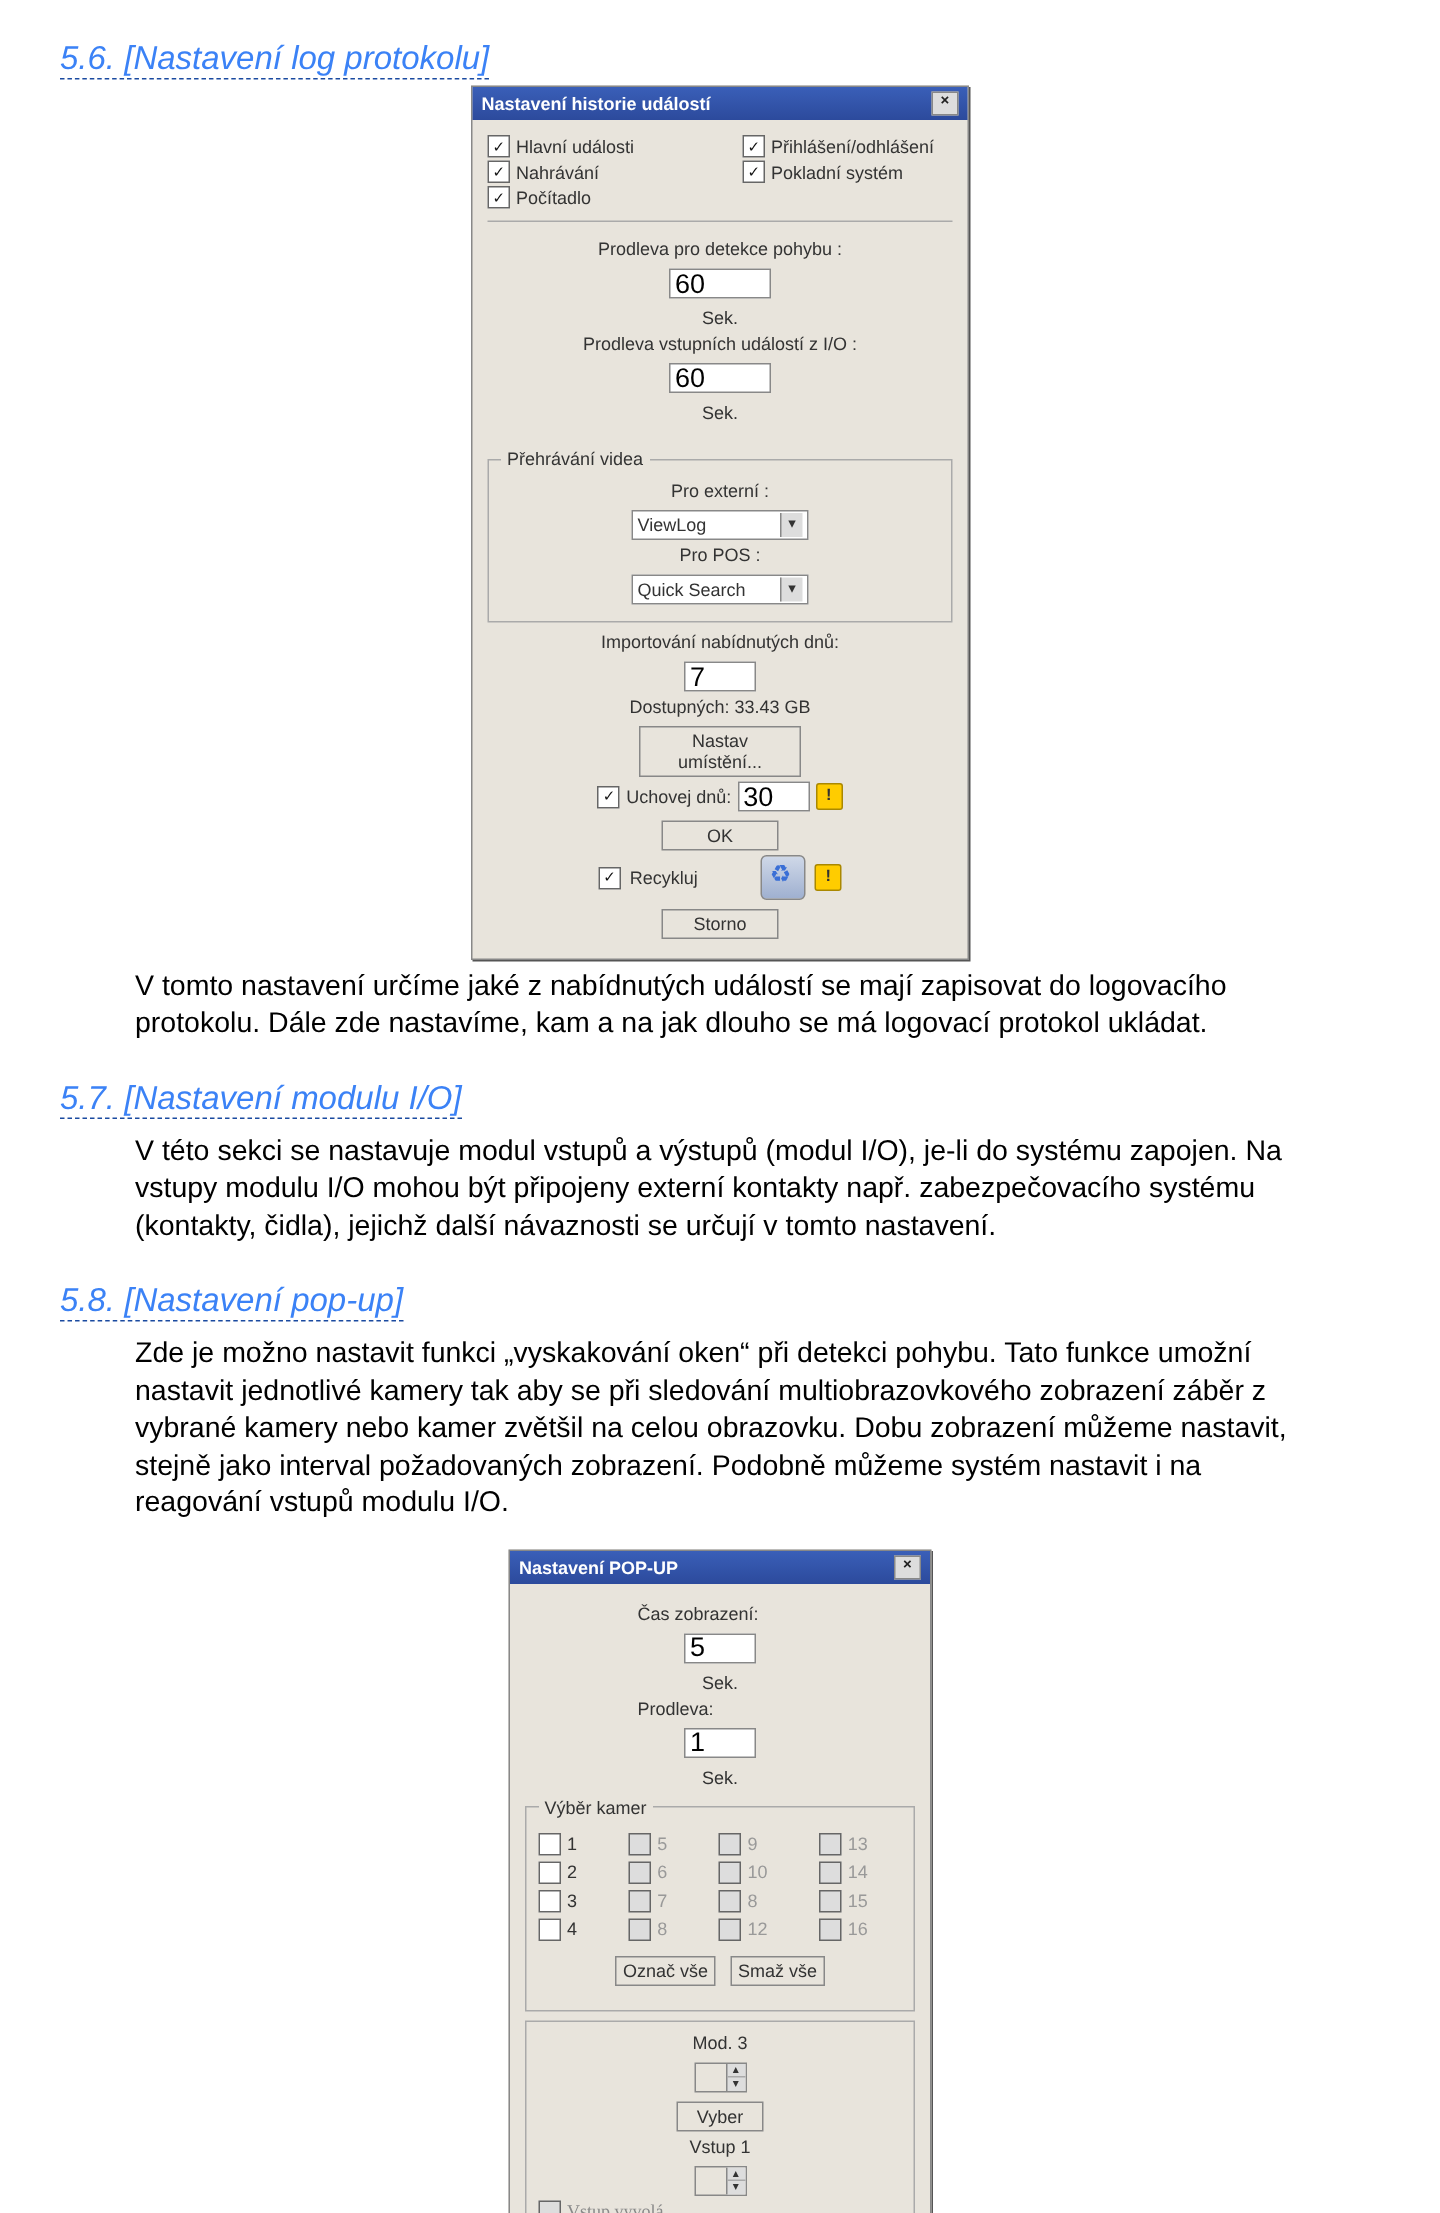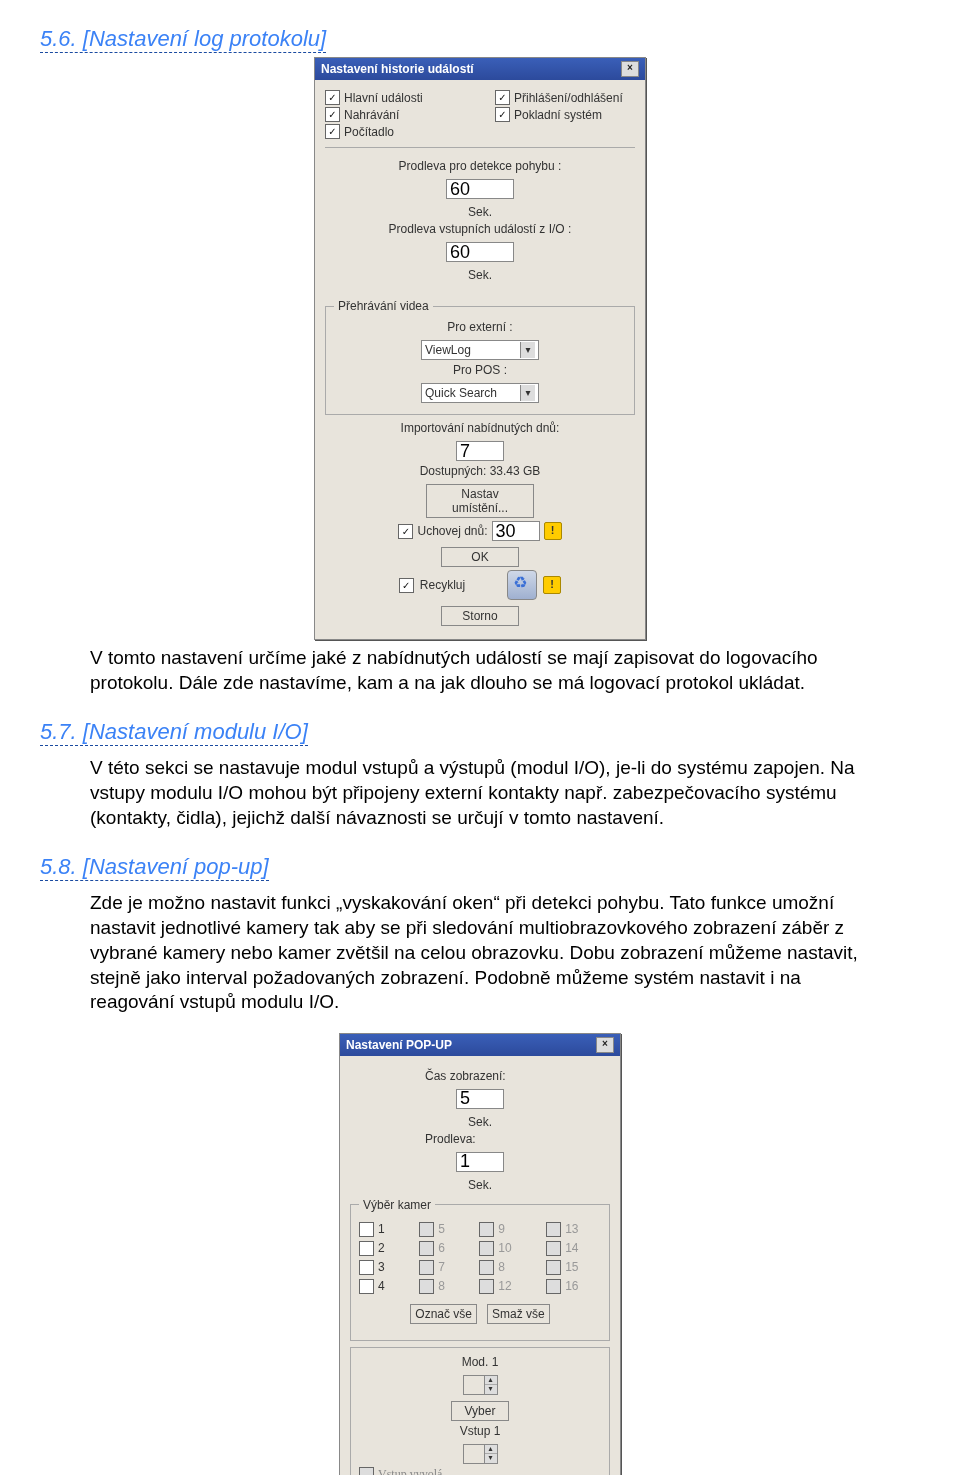--- a/index.html
+++ b/index.html
@@ -384,21 +384,21 @@
           </div>
         </div>
       <div class="btn-row">
         <span class="btn small">Označ vše</span>
         <span class="btn small">Smaž vše</span>
       </div>
     </fieldset>
 
     <fieldset>
       <div class="field-row">
-        <span>Mod. 1</span>
+        <span>Mod. 3</span>
         <div class="spinner">
             <span style="width:20px;"></span>
             <span class="sp-btn">
               <span>▴</span>
               <span style="border:none;">▾</span>
             </span>
           </div>
         <span class="btn small">Vyber</span>
       </div>
       <div class="field-row">

